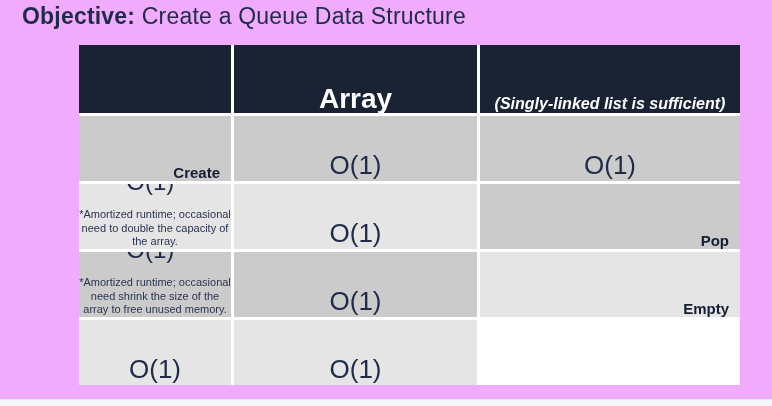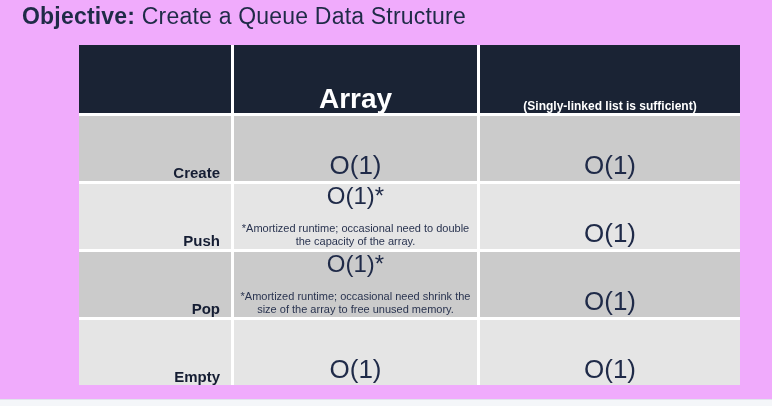--- a/index.html
+++ b/index.html
@@ -38,21 +38,21 @@
     column-gap:3px;row-gap:3px;
     background:#ffffff;
   }
   .cell{
     display:flex;flex-direction:column;
     align-items:center;justify-content:flex-end;
     overflow:hidden;
   }
   .cell.head{background:var(--navy-bg);color:#ffffff;}
   .head-label{font-size:28px;font-weight:700;line-height:1.05;}
-  .head-sub{font-size:12px;font-weight:700;margin-top:2px;}
+  .head-sub{font-size:16px;font-weight:700;margin-top:2px;font-style:italic;}
   .cell.rlabel{
     align-items:flex-end;
     padding-right:11px;
     font-size:15px;font-weight:700;color:var(--label-color);
   }
   .cell.value{font-size:26px;color:var(--value-color);}
   .cell.value .big{font-size:24px;line-height:1.1;}
   .cell .note{
     font-size:11px;line-height:1.25;color:var(--note-color);
     text-align:center;max-width:234px;margin-top:12px;
@@ -80,21 +80,20 @@
       <span class="head-label">Array</span>
     </div>
     <div class="cell head">
       <span class="head-sub">(Singly-linked list is sufficient)</span>
     </div>
 
     <div class="cell rlabel bg-dark">Create</div>
     <div class="cell value bg-dark">O(1)</div>
     <div class="cell value bg-dark">O(1)</div>
 
-    <div class="cell rlabel bg-light">Push</div>
     <div class="cell value bg-light">
       <div class="big">O(1)*</div>
       <div class="note">*Amortized runtime; occasional need to double the capacity of the array.</div>
     </div>
     <div class="cell value bg-light">O(1)</div>
 
     <div class="cell rlabel bg-dark">Pop</div>
     <div class="cell value bg-dark">
       <div class="big">O(1)*</div>
       <div class="note">*Amortized runtime; occasional need shrink the size of the array to free unused memory.</div>

